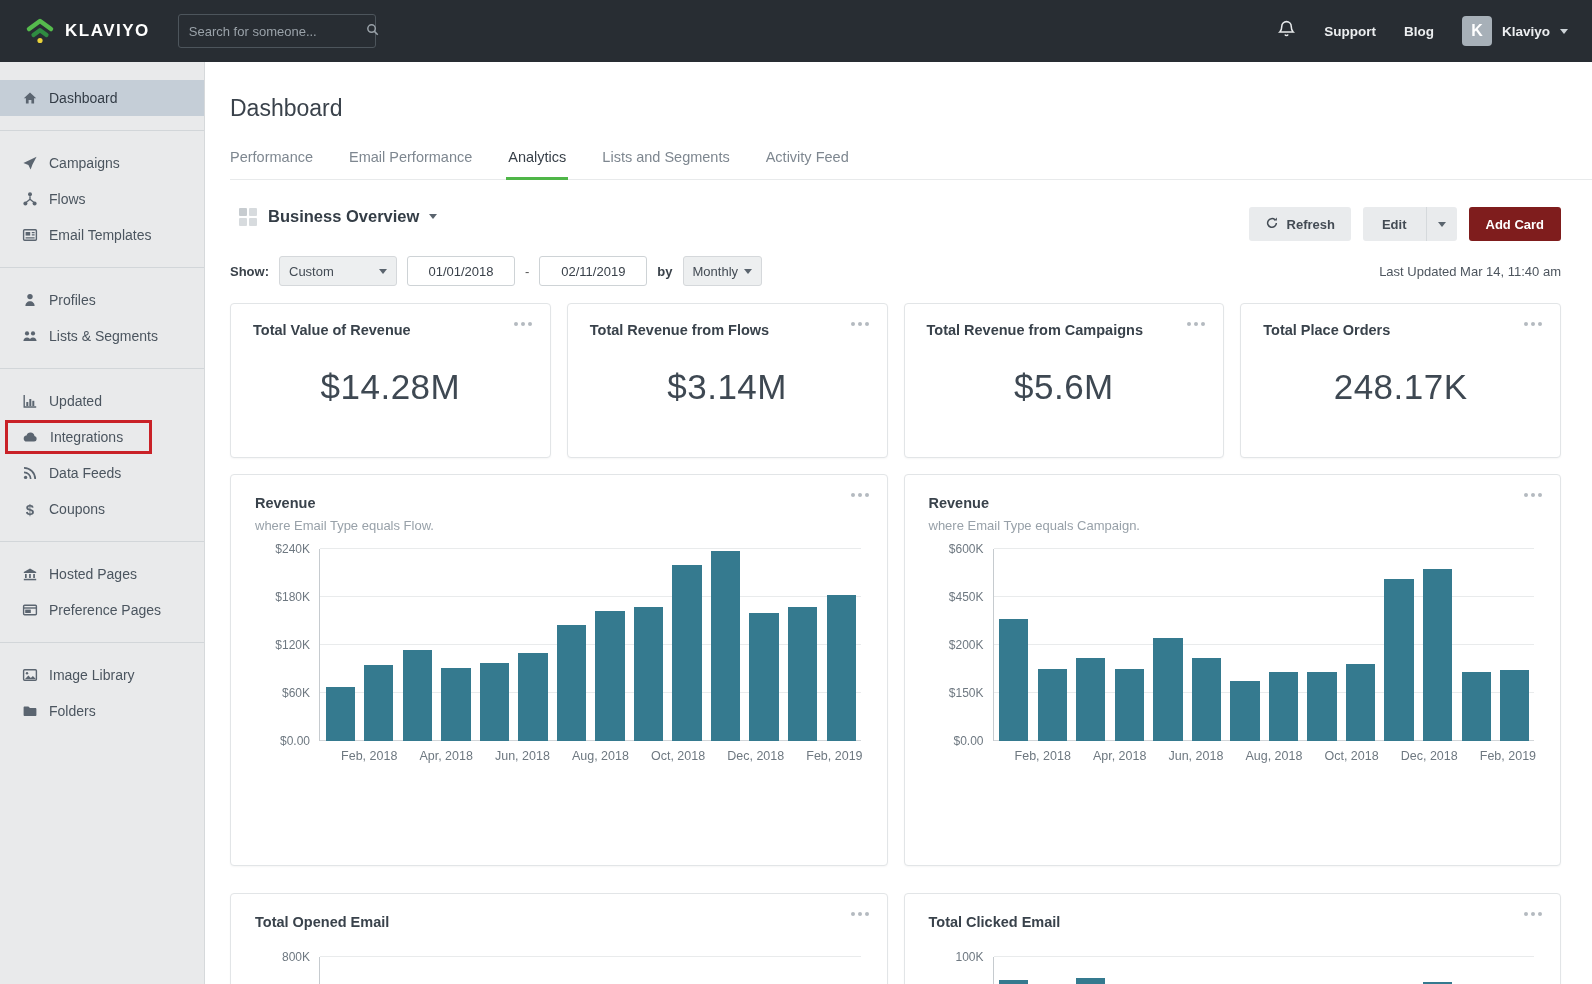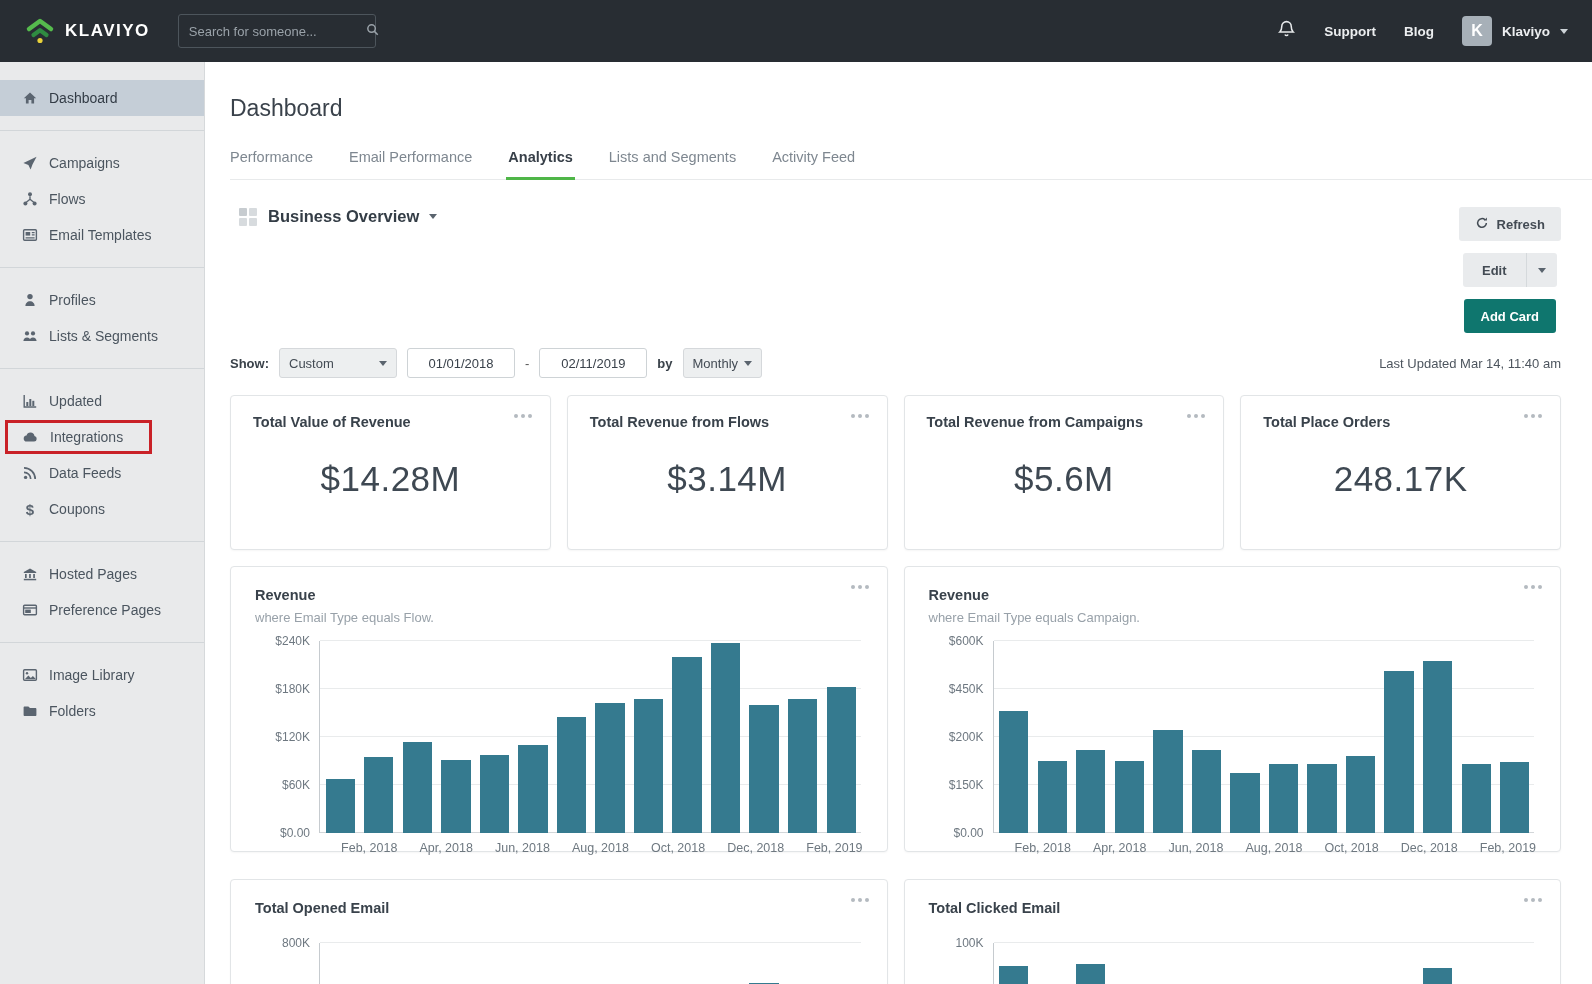--- a/index.html
+++ b/index.html
@@ -39,40 +39,40 @@
   .sidebar-divider { border-top:1px solid #d2d6d9; margin:14px 0; }
   .annotation-box { position:absolute; left:5px; right:52px; top:1px; bottom:1px;
     border:3px solid #c92127; pointer-events:none; }
 
   .main { flex:1; background:#fff; padding:0 31px 0 25px; }
   .page-title { margin-top:33px; font-size:23px; color:#3a424b; font-weight:400; }
 
   .tabs { margin-top:27px; display:flex; gap:36px; border-bottom:1px solid #e8eaeb;
     margin-left:0; margin-right:-31px; padding-right:31px; }
   .tab { padding-bottom:14px; font-size:14.5px; color:#7e8790; cursor:pointer; position:relative; }
-  .tab.active { color:#373f48;font-weight:bold; }
+  .tab.active { color:#373f48; }
   .tab.active::after { content:""; position:absolute; left:-2px; right:-2px; bottom:-1px; height:3px;
     background:#4fb648; }
 
   
   .board-row { margin-top:27px; display:flex; align-items:flex-start;margin-left:9px; }
   .grid-ic { width:18px; height:18px; display:grid; grid-template-columns:8px 8px; grid-template-rows:8px 8px;
     gap:2px; margin-right:11px; }
   .grid-ic span { background:#d7dbde; border-radius:1px; }
   .grid-ic span:first-child { background:#c7ccd0; }
   .board-name { font-size:16.5px; font-weight:bold; color:#343d46; margin-right:10px; }
   .board-left { display:flex; align-items:center; cursor:pointer; }
-  .board-actions { margin-left:auto; display:flex; align-items:center; gap:12px;flex-direction:column; }
+  .board-actions { margin-left:auto; display:flex; align-items:center; gap:12px; }
   .btn { height:34px; border:none; border-radius:3px; font-family:inherit; font-size:13px;
     font-weight:bold; cursor:pointer; display:flex; align-items:center; }
   .btn-gray { background:#e9ebed; color:#434b54; padding:0 16px; gap:8px; }
   .split { display:flex; }
   .split .btn-gray.main-seg { border-radius:3px 0 0 3px; padding:0 19px; }
   .split .btn-gray.caret-seg { border-radius:0 3px 3px 0; border-left:1px solid #d5d9dc; padding:0 11px; }
-  .btn-blue { background:#0f766e; color:#fff; padding:0 17px; }
+  .btn-blue { background:#7f1d1d; color:#fff; padding:0 17px; }
 
   
   .filter-row { margin-top:15px; display:flex; align-items:center; }
   .filter-left { display:flex; align-items:center; gap:10px; }
   .lbl { font-size:13px; font-weight:bold; color:#3a424a; }
   .selectbox { height:30px; background:#edeff0; border:1px solid #d5d8db; border-radius:3px;
     display:flex; align-items:center; justify-content:space-between; padding:0 9px; font-size:13px;
     color:#434b54; cursor:pointer; }
   .selectbox.w-range { width:118px; }
   .selectbox.w-int { width:79px; }
@@ -87,21 +87,21 @@
     position:relative; }
   .kpi-card { height:155px; padding:18px 22px; display:flex; flex-direction:column; }
   .card-title { font-size:14.5px; font-weight:bold; color:#39424b; }
   .kebab { position:absolute; top:18px; right:18px; display:flex; gap:3px; cursor:pointer; }
   .kebab i { width:4px; height:4px; border-radius:50%; background:#b4bac0; display:block; }
   .kpi-value { margin:auto; font-size:35px; color:#3e4852; letter-spacing:.5px; padding-bottom:4px; }
 
   
   .charts-grid { margin-top:16px; display:grid; grid-template-columns:1fr 1fr; gap:27px 16px; }
   .chart-card { padding:20px 24px 18px 24px; }
-  .chart-card.row1 { height:286px; }
+  .chart-card.row1 { height:392px; }
   .chart-card.row2 { height:330px; }
   .chart-sub { font-size:13px; color:#98a1a9; margin-top:7px; }
   .plot { position:relative; margin-left:64px; margin-right:2px; border-left:1px solid #c6cbcf; }
   .row1 .plot { height:192px; margin-top:16px; }
   .row2 .plot { height:212px; margin-top:27px; }
   .gridline { position:absolute; left:0; right:0; height:1px; background:#e9ebec; }
   .gridline.baseline { background:#d2d6d9; }
   .ytick { position:absolute; left:-64px; width:54px; text-align:right; font-size:12px; color:#6e7881;
     transform:translateY(50%); }
   .bars { position:absolute; left:1px; right:0; top:0; bottom:0; display:flex; align-items:flex-end; }

